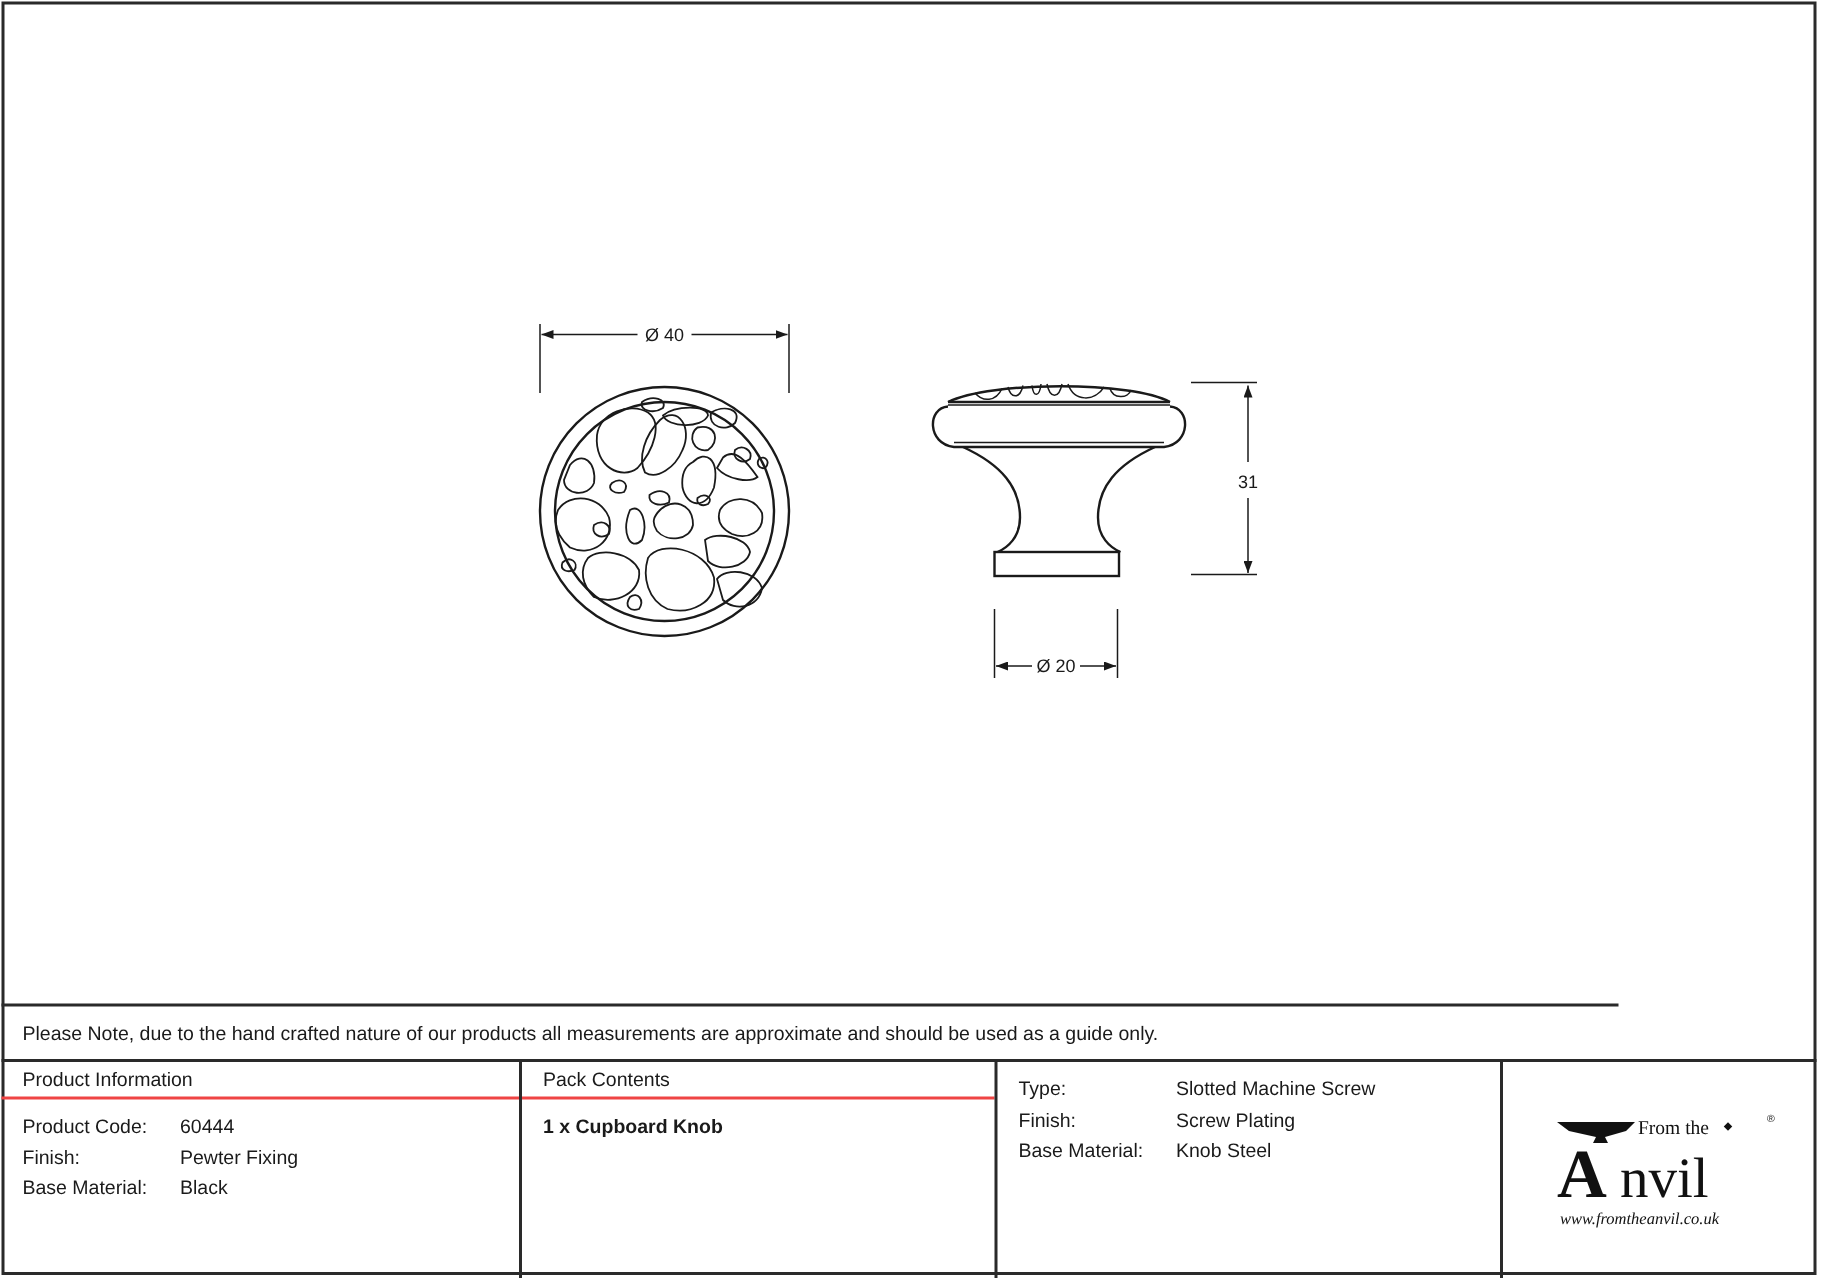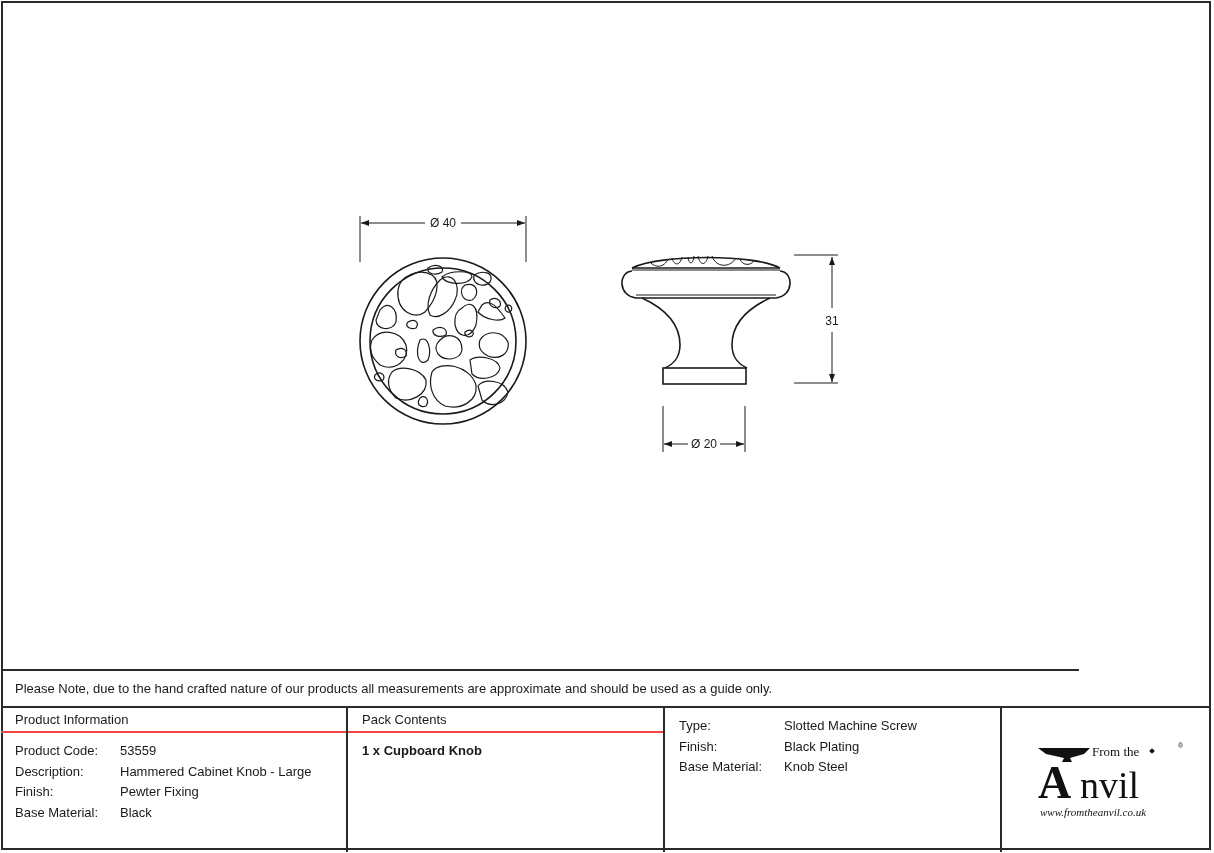--- a/index.html
+++ b/index.html
@@ -114,25 +114,21 @@
 </svg>
 
 <div class="note-row">Please Note, due to the hand crafted nature of our products all measurements are approximate and should be used as a guide only.</div>
 
 <div class="table">
   <div class="col c1">
     <div class="col-head">Product Information</div>
     <div class="col-body">
       <div class="kv">
         <span class="k">Product Code:</span>
-        <span>53559</span>
-      </div>
-      <div class="kv">
-        <span class="k">Description:</span>
-        <span>Hammered Cabinet Knob - Large</span>
+        <span>60444</span>
       </div>
       <div class="kv">
         <span class="k">Finish:</span>
         <span>Pewter Fixing</span>
       </div>
       <div class="kv">
         <span class="k">Base Material:</span>
         <span>Black</span>
       </div>
     </div>
@@ -146,21 +142,21 @@
   </div>
 
   <div class="col c3">
     <div class="col-body">
       <div class="kv">
         <span class="k">Type:</span>
         <span>Slotted Machine Screw</span>
       </div>
       <div class="kv">
         <span class="k">Finish:</span>
-        <span>Black Plating</span>
+        <span>Screw Plating</span>
       </div>
       <div class="kv">
         <span class="k">Base Material:</span>
         <span>Knob Steel</span>
       </div>
     </div>
   </div>
 
   <div class="col c4">
     <svg class="logo" viewBox="0 0 160 90" xmlns="http://www.w3.org/2000/svg">

